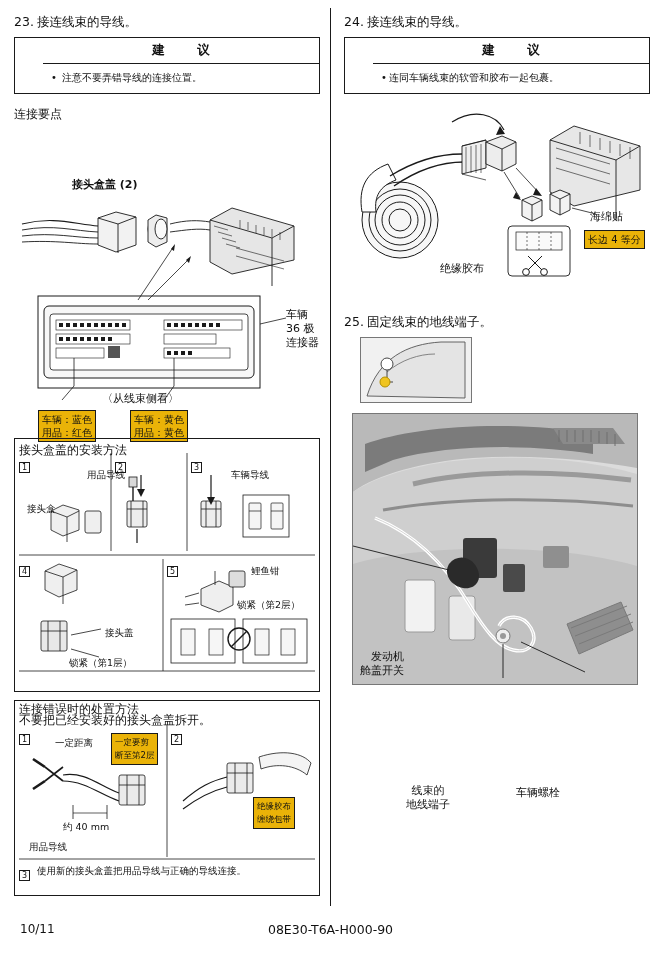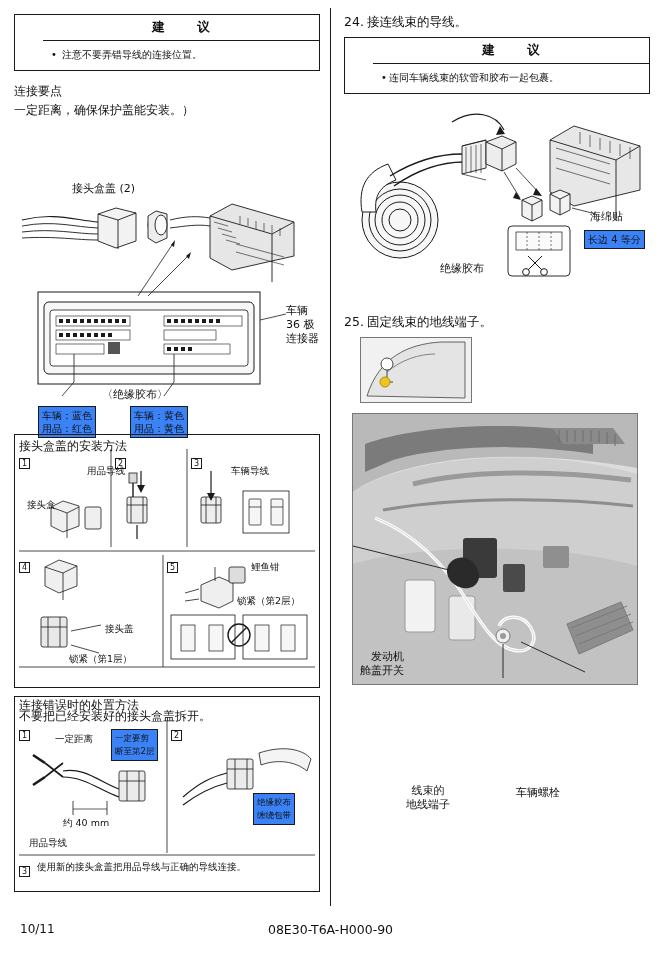--- a/index.html
+++ b/index.html
@@ -39,21 +39,21 @@
   .note { font-size:12px; line-height:19px; margin-top:11px; }
 
   
   .fig { position:relative; }
   .fig svg { display:block; }
 
   .label { position:absolute; font-size:11px; line-height:14px; }
   .label.sm { font-size:9.5px; line-height:12px; }
   .boxlabel {
     position:absolute; font-size:10px; line-height:13px;
-    border:1px solid #1a1a1a; padding:2px 3px; background:#3b82f6;
+    border:1px solid #1a1a1a; padding:2px 3px; background:#eab308;
   }
 
   .panel { border:1px solid #1a1a1a; position:relative; }
   .panel-title { font-size:12px; padding:3px 4px 1px 4px; }
   .cellnum {
     width:11px; height:11px; border:1px solid #1a1a1a;
     font-size:8px; line-height:10px; text-align:center; display:inline-block;
     background:#fff;
   }
 
@@ -64,31 +64,33 @@
 </style>
 </head>
 <body>
 
 <div class="page">
 
   <div class="vdivider"></div>
 
   <div class="col-left">
 
+    <div class="step-title">
+      <span class="num">23.</span><span>接连线束的导线。</span>
+    </div>
 
     <div class="advice">
       <div class="advice-head">建 议</div>
       <div class="advice-body">
         <span class="bullet">•</span>
         <span>注意不要弄错导线的连接位置。</span>
       </div>
     </div>
 
     <div class="note">连接要点</div>
-    <div class="note" style="margin-top:0">一定距离，确保保护盖能安装。）</div>
 
     <div class="fig" style="height:300px; margin-top:4px;">
       <svg width="306" height="300" viewBox="0 0 306 300">
         <g fill="none" stroke="#1a1a1a" stroke-width="0.9">
 
           <path d="M8 96 C40 88 60 96 84 98" stroke-width="1.2"></path>
           <path d="M8 102 C40 96 60 103 84 104"></path>
           <path d="M8 108 C40 104 62 110 84 110"></path>
           <path d="M8 114 C42 112 62 116 84 116"></path>
 
@@ -165,23 +167,23 @@
           <rect x="94" y="218" width="12" height="12" fill="#555"></rect>
 
           <g stroke="#1a1a1a" stroke-width="0.8" fill="none">
             <path d="M246 196 L272 190"></path>
             <path d="M60 230 L60 258 L48 272"></path>
             <path d="M160 230 L160 258 L150 272"></path>
           </g>
         </g>
       </svg>
 
-      <div class="label" style="left:58px; top:58px;">接头盒盖 (2)</div>
+      <div class="label" style="left:58px; top:50px;font-weight:bold;">接头盒盖 (2)</div>
       <div class="label" style="left:272px; top:180px; width:34px;">车辆 36 极<br>连接器</div>
-      <div class="label" style="left:88px; top:264px;">〈绝缘胶布〉</div>
+      <div class="label" style="left:88px; top:264px;">〈从线束侧看〉</div>
       <div class="boxlabel" style="left:24px; top:282px;">车辆：蓝色<br>用品：红色</div>
       <div class="boxlabel" style="left:116px; top:282px;">车辆：黄色<br>用品：黄色</div>
     </div>
 
     <div class="panel" style="margin-top:10px; height:254px;">
       <div class="panel-title">接头盒盖的安装方法</div>
 
       <div style="position:absolute; left:4px; top:16px;">
         <span class="cellnum">1</span>
       </div>

